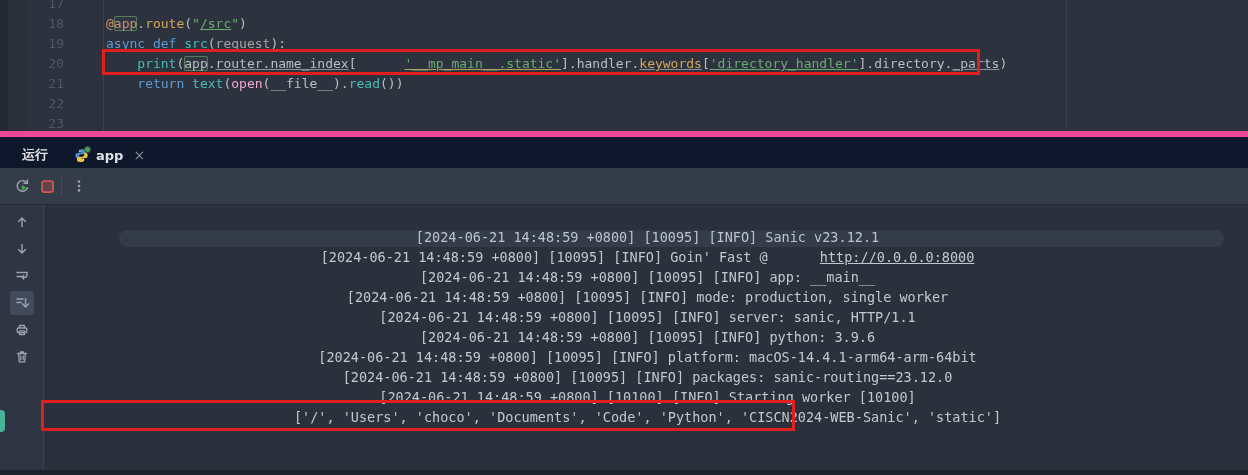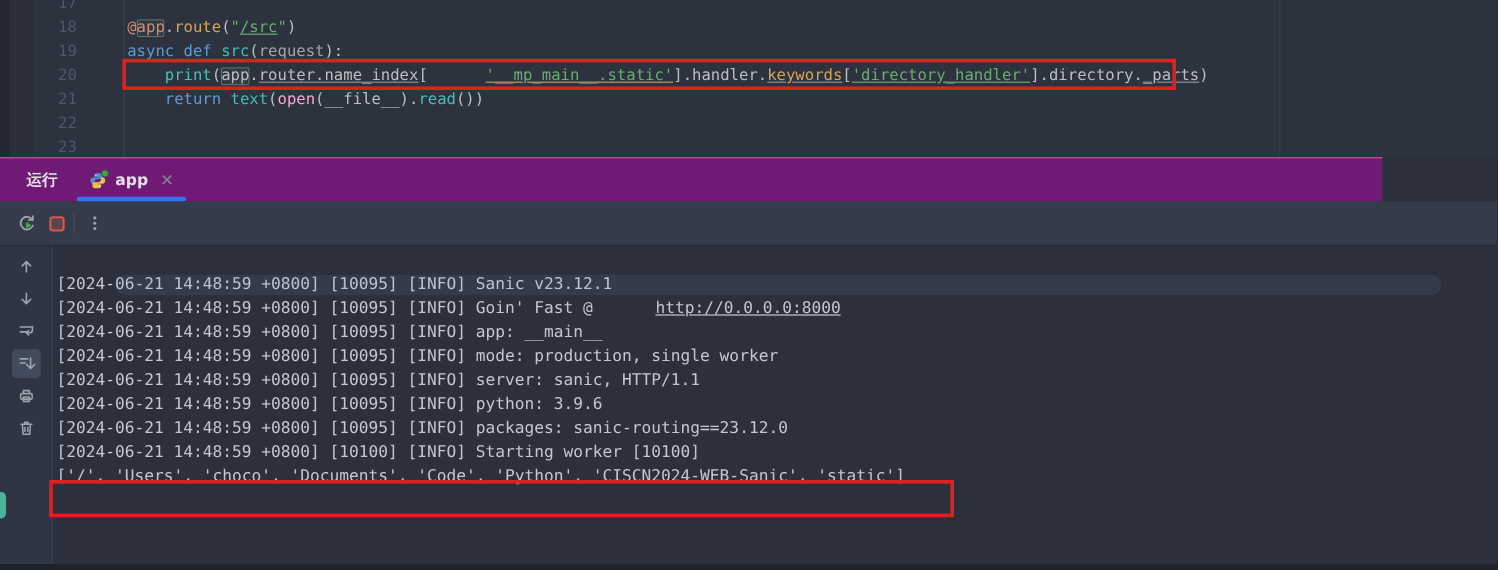--- a/index.html
+++ b/index.html
@@ -16,40 +16,40 @@
   .code-pane{position:absolute;left:106px;top:-6px;font:13px "DejaVu Sans Mono",monospace;line-height:20px;white-space:pre;}
   .cl{height:20px;}
   .def{color:#bcbec4}.kw{color:#5f9ad2}.fn{color:#46beb6}.bi{color:#f9a8d4}
   .str{color:#6aab73}.dec{color:#cf8e6d}.meth{color:#d5a558}.par{color:#a3a3a3}
   .u-green{text-decoration:underline;text-decoration-color:#6aab73;}
   .u-warn{text-decoration:underline;text-decoration-color:#b3a262;margin-left:48px;}
   .u-gray{text-decoration:underline;text-decoration-color:#8a919c;}
   .hl{box-shadow:inset 0 0 0 1px #567a5e;background:rgba(90,130,90,.08);border-radius:2px;}
   .editor-redbox{position:absolute;left:102px;top:49px;width:872px;height:20px;border:3px solid #e0201f;}
   
-  .tabrow{position:absolute;left:0;top:131px;width:1152px;height:37px;background:#701a75;border-top:1px solid #ec4899;box-sizing:border-box;}
+  .tabrow{position:absolute;left:0;top:131px;width:1248px;height:37px;background:#0f172a;border-top:6px solid #ec4899;box-sizing:border-box;}
   .run-title{position:absolute;left:22px;top:9px;font-size:13px;font-weight:bold;color:#dfe1e5;}
   .tab{position:absolute;left:62px;top:0;height:36px;display:flex;align-items:center;gap:7px;padding:0 12px;}
   .tab .bar{position:absolute;left:2px;right:2px;bottom:0;height:4px;background:#3574f0;border-radius:2px;}
   .tab-label{font-size:13px;font-weight:bold;color:#dfe1e5;}
   .tab-close{color:#87909c;font-size:14px;line-height:1;margin-left:3px;cursor:pointer;}
   .pyicon{position:relative;width:15px;height:15px;display:inline-block;}
   .pyicon .dot{position:absolute;right:-2px;top:-2px;width:7px;height:7px;border-radius:50%;
                background:#43a047;border:1px solid #3d4451;box-sizing:border-box;}
   
   .toolrow{position:absolute;left:0;top:168px;width:1248px;height:37px;background:#343b49;border-bottom:1px solid #272b33;box-sizing:border-box;}
   .tool-btn{position:absolute;top:7px;width:22px;height:22px;display:flex;align-items:center;justify-content:center;border-radius:4px;cursor:pointer;}
   .tool-sep{position:absolute;left:61px;top:9px;width:1px;height:18px;background:#454c59;}
   
   .rail{position:absolute;left:0;top:205px;width:44px;height:265px;background:#2f3542;border-right:1px solid #3a4150;box-sizing:border-box;}
   .rail-btn{position:absolute;left:10px;width:24px;height:24px;display:flex;align-items:center;justify-content:center;border-radius:4px;cursor:pointer;}
   .rail-btn.sel{background:#414b5c;}
   .console{position:absolute;left:44px;top:205px;width:1204px;height:265px;background:#2b303c;
            font:13.5px "DejaVu Sans Mono",monospace;line-height:20px;color:#c2c7d1;padding:2px 0 0 3px;box-sizing:border-box;}
-  .console-line{height:20px;white-space:pre;}
+  .console-line{height:20px;white-space:pre;text-align:center;}
   .url{text-decoration:underline;margin-left:44px;}
   .blur-pill{display:inline-block;position:relative;height:17px;width:1105px;margin-top:1px;
              background:rgba(140,170,205,.10);border-radius:9px;overflow:hidden;vertical-align:middle;}
   .console-redbox{position:absolute;left:-3px;top:195px;width:748px;height:25px;border:3px solid #e0201f;}
   .bottom-strip{position:absolute;left:0;top:470px;width:1248px;height:5px;background:#1e222a;}
   .teal-sliver{position:absolute;left:0;top:410px;width:5px;height:22px;background:#49b39a;border-radius:0 4px 4px 0;}
   svg{display:block;}
 </style>
 </head>
 <body>
@@ -159,20 +159,21 @@
         
       </span>
     </div>
 
     <div class="console-line"><span>[2024-06-21 14:48:59 +0800] [10095] [INFO] Sanic v23.12.1</span></div>
       <div class="console-line"><span>[2024-06-21 14:48:59 +0800] [10095] [INFO] Goin' Fast @ </span><span class="url">http://0.0.0.0:8000</span></div>
       <div class="console-line"><span>[2024-06-21 14:48:59 +0800] [10095] [INFO] app: __main__</span></div>
       <div class="console-line"><span>[2024-06-21 14:48:59 +0800] [10095] [INFO] mode: production, single worker</span></div>
       <div class="console-line"><span>[2024-06-21 14:48:59 +0800] [10095] [INFO] server: sanic, HTTP/1.1</span></div>
       <div class="console-line"><span>[2024-06-21 14:48:59 +0800] [10095] [INFO] python: 3.9.6</span></div>
+      <div class="console-line"><span>[2024-06-21 14:48:59 +0800] [10095] [INFO] platform: macOS-14.4.1-arm64-arm-64bit</span></div>
       <div class="console-line"><span>[2024-06-21 14:48:59 +0800] [10095] [INFO] packages: sanic-routing==23.12.0</span></div>
       <div class="console-line"><span>[2024-06-21 14:48:59 +0800] [10100] [INFO] Starting worker [10100]</span></div>
       <div class="console-line">['/', 'Users', 'choco', 'Documents', 'Code', 'Python', 'CISCN2024-WEB-Sanic', 'static']</div>
       <div class="console-redbox"></div>
   </div>
 
   <div class="teal-sliver"></div>
   <div class="bottom-strip"></div>
 </div>
 

